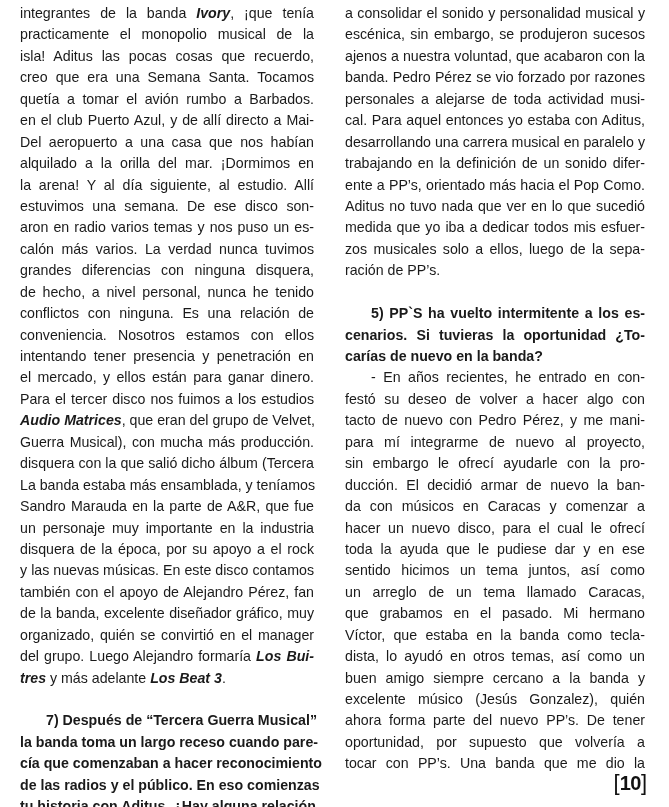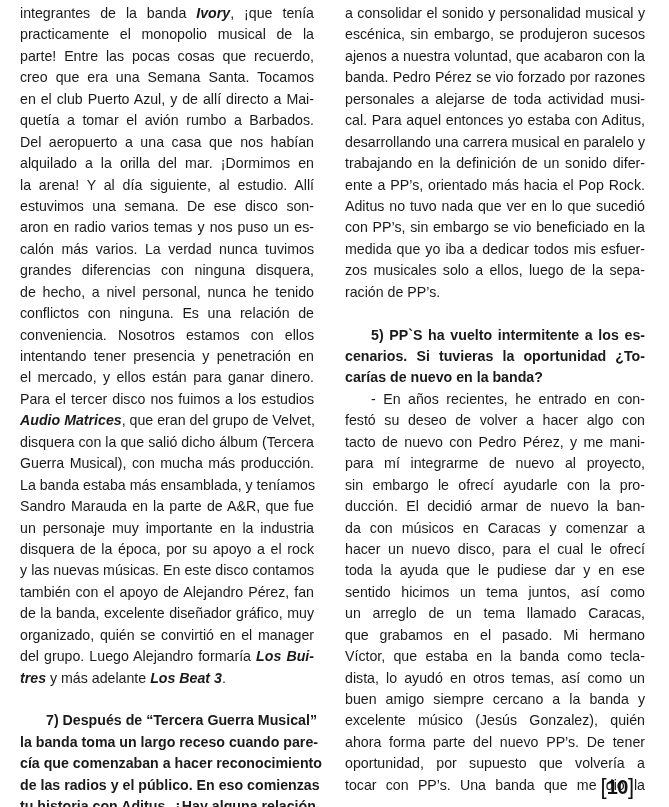--- a/index.html
+++ b/index.html
@@ -7,53 +7,53 @@
          font-family: "Liberation Sans", sans-serif; color: #1a1a1a; }
   .col { position: absolute; top: 3px; font-size: 14.2px; line-height: 21.45px; }
   .col-left { left: 20px; width: 294px; }
   .col-right { left: 345px; width: 300px; }
   .ln { display: block; text-align: justify; text-align-last: justify; white-space: nowrap; height: 21.45px; overflow: visible; }
   .ln.last { text-align-last: left; }
   .ln.ind2 { text-indent: 26px; }
   .q .ln { font-weight: bold; }
   .gap { display: block; height: 21.45px; }
   b, i, em { font-style: italic; font-weight: bold; }
-  .page-num { position: absolute; right: 35px; top: 771px; font-size: 20px; line-height: 32px; color: #111; }
+  .page-num { position: absolute; right: 22px; top: 771px; font-size: 20px; line-height: 24px; color: #111; }
   .page-num .br { font-weight: normal; font-size: 22px; }
   .page-num .num { font-weight: bold; font-family: "Liberation Sans", sans-serif; letter-spacing: -0.5px; }
 </style>
 </head>
 <body>
 
 <div class="col col-left">
   <span class="ln"><span>integrantes de la banda </span><b>Ivory</b><span>, ¡que tenía</span></span>
   <div id="left-lines">
       <span class="ln">practicamente el monopolio musical de la</span>
-      <span class="ln">parte! Entre las pocas cosas que recuerdo,</span>
+      <span class="ln">isla! Aditus las pocas cosas que recuerdo,</span>
       <span class="ln">creo que era una Semana Santa. Tocamos</span>
+      <span class="ln">quetía a tomar el avión rumbo a Barbados.</span>
       <span class="ln">en el club Puerto Azul, y de allí directo a Mai-</span>
-      <span class="ln">quetía a tomar el avión rumbo a Barbados.</span>
       <span class="ln">Del aeropuerto a una casa que nos habían</span>
       <span class="ln">alquilado a la orilla del mar. ¡Dormimos en</span>
       <span class="ln">la arena! Y al día siguiente, al estudio. Allí</span>
       <span class="ln">estuvimos una semana. De ese disco son-</span>
       <span class="ln">aron en radio varios temas y nos puso un es-</span>
       <span class="ln">calón más varios. La verdad nunca tuvimos</span>
       <span class="ln">grandes diferencias con ninguna disquera,</span>
       <span class="ln">de hecho, a nivel personal, nunca he tenido</span>
       <span class="ln">conflictos con ninguna. Es una relación de</span>
       <span class="ln">conveniencia. Nosotros estamos con ellos</span>
       <span class="ln">intentando tener presencia y penetración en</span>
       <span class="ln">el mercado, y ellos están para ganar dinero.</span>
       <span class="ln">Para el tercer disco nos fuimos a los estudios</span>
     </div>
   <span class="ln"><b>Audio Matrices</b><span>, que eran del grupo de Velvet,</span></span>
   <div id="left-lines2">
+      <span class="ln">Guerra Musical), con mucha más producción.</span>
       <span class="ln">disquera con la que salió dicho álbum (Tercera</span>
-      <span class="ln">Guerra Musical), con mucha más producción.</span>
       <span class="ln">La banda estaba más ensamblada, y teníamos</span>
       <span class="ln">Sandro Marauda en la parte de A&amp;R, que fue</span>
       <span class="ln">un personaje muy importante en la industria</span>
       <span class="ln">disquera de la época, por su apoyo a el rock</span>
       <span class="ln">y las nuevas músicas. En este disco contamos</span>
       <span class="ln">también con el apoyo de Alejandro Pérez, fan</span>
       <span class="ln">de la banda, excelente diseñador gráfico, muy</span>
       <span class="ln">organizado, quién se convirtió en el manager</span>
     </div>
   <span class="ln"><span>del grupo. Luego Alejandro formaría </span><b>Los Bui-</b></span>
@@ -72,23 +72,22 @@
 <div class="col col-right">
   <div id="a4c">
       <span class="ln">a consolidar el sonido y personalidad musical y</span>
       <span class="ln">escénica, sin embargo, se produjeron sucesos</span>
       <span class="ln">ajenos a nuestra voluntad, que acabaron con la</span>
       <span class="ln">banda. Pedro Pérez se vio forzado por razones</span>
       <span class="ln">personales a alejarse de toda actividad musi-</span>
       <span class="ln">cal. Para aquel entonces yo estaba con Aditus,</span>
       <span class="ln">desarrollando una carrera musical en paralelo y</span>
       <span class="ln">trabajando en la definición de un sonido difer-</span>
-      <span class="ln">ente a PP’s, orientado más hacia el Pop Rock.</span>
+      <span class="ln">ente a PP’s, orientado más hacia el Pop Como.</span>
       <span class="ln">Aditus no tuvo nada que ver en lo que sucedió</span>
-      <span class="ln">con PP’s, sin embargo se vio beneficiado en la</span>
       <span class="ln">medida que yo iba a dedicar todos mis esfuer-</span>
       <span class="ln">zos musicales solo a ellos, luego de la sepa-</span>
       <span class="ln last">ración de PP’s.</span>
     </div>
   <span class="gap"></span>
   <div id="q5" class="q">
       <span class="ln ind2">5) PP`S ha vuelto intermitente a los es-</span>
       <span class="ln">cenarios. Si tuvieras la oportunidad ¿To-</span>
       <span class="ln last">carías de nuevo en la banda?</span>
     </div>

